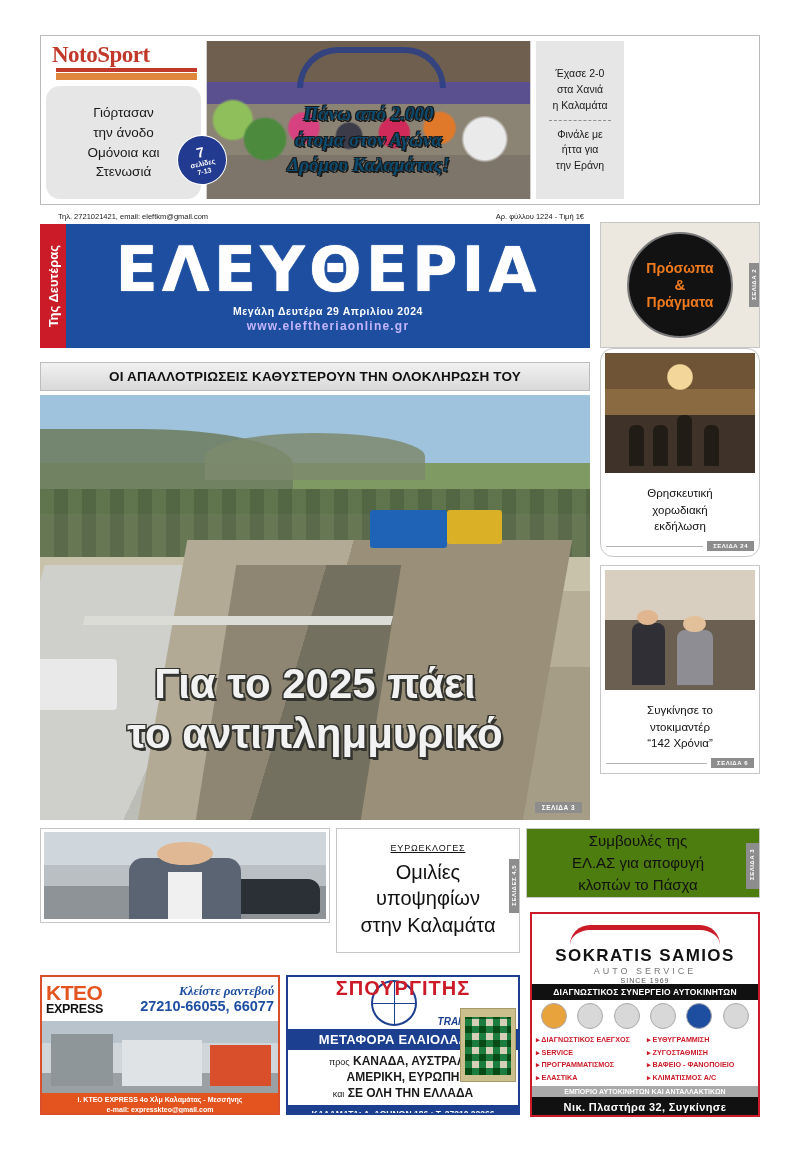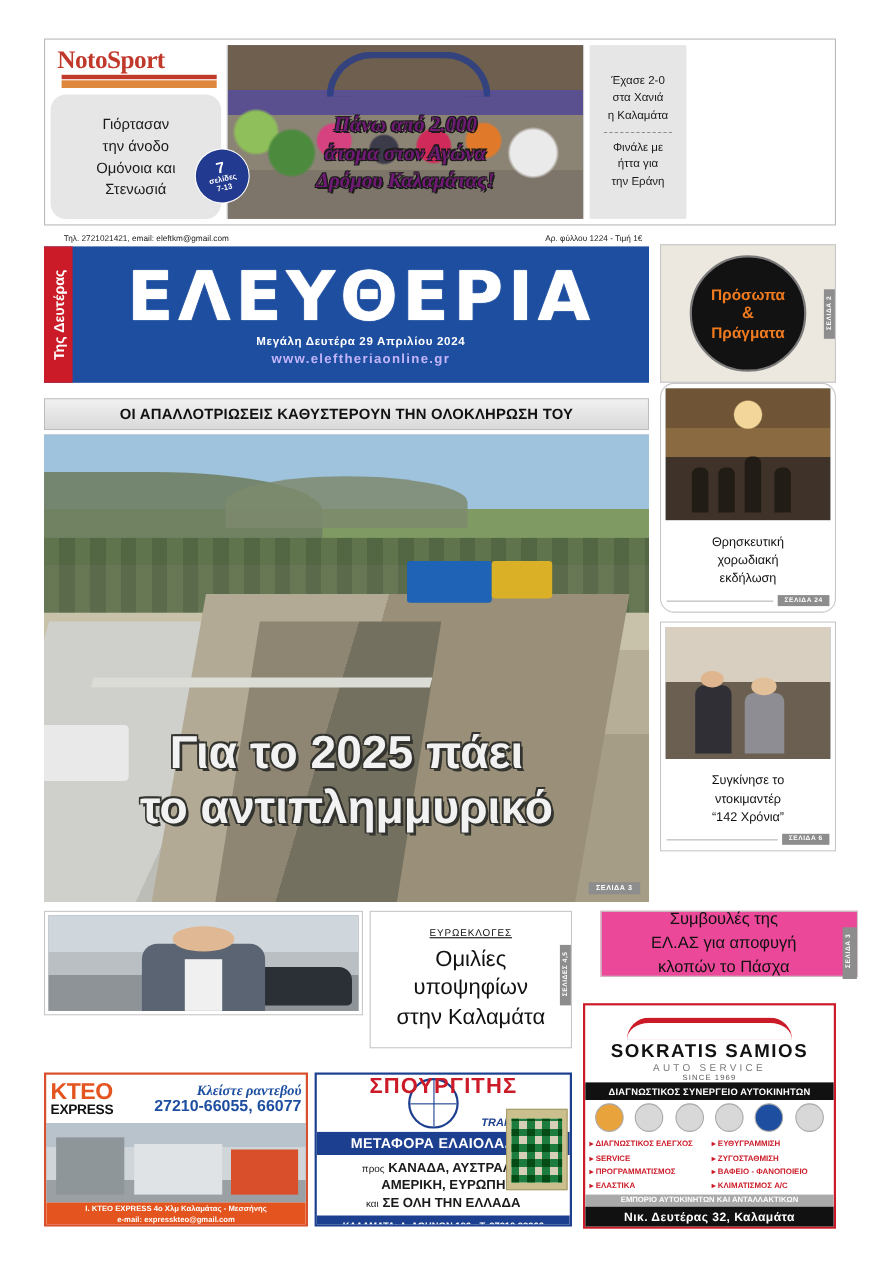--- a/index.html
+++ b/index.html
@@ -48,21 +48,21 @@
       radial-gradient(circle at 8% 50%, #8fbf5a 0 6%, transparent 7%),
       linear-gradient(#6f5f4e 0 26%, #5a4f8f 26% 40%, #8b8374 40% 72%, #7d756a 72% 100%);
   }
   .race-arch {
     position:absolute; left:28%; top:4%; width:46%; height:26%;
     border:6px solid #2a3f86; border-bottom:none; border-radius:60px 60px 0 0; opacity:.85;
   }
   .tb-headline {
     position:absolute; left:0; right:0; top:38%; text-align:center;
     font-family:"Liberation Serif", serif; font-weight:bold; font-size:19px; line-height:1.35;
-    color:#701a75; text-shadow:1.5px 1.5px 0 #1b1b1b, -1px -1px 0 #1b1b1b, 1px -1px 0 #1b1b1b, -1px 1px 0 #1b1b1b;
+    color:#0c4a6e; text-shadow:1.5px 1.5px 0 #1b1b1b, -1px -1px 0 #1b1b1b, 1px -1px 0 #1b1b1b, -1px 1px 0 #1b1b1b;
     font-style:italic;
   }
   .seal {
     position:absolute; left:180px; top:138px; width:44px; height:44px; z-index:5;
     background:#223a8f; color:#fff; border-radius:50%;
     display:flex; flex-direction:column; align-items:center; justify-content:center;
     font-size:7px; line-height:1.15; font-weight:bold; text-align:center;
     box-shadow:0 0 0 2px #223a8f, 0 0 0 3px #fff;
     transform:rotate(-12deg);
   }
@@ -210,24 +210,24 @@
 
   .euro {
     position:absolute; left:336px; top:828px; width:184px; height:125px;
     border:1px solid #c7c7c7; background:#fff; padding:8px 6px;
     display:flex; flex-direction:column; align-items:center; justify-content:center;
   }
   .euro-kicker { font-size:9px; letter-spacing:.8px; text-decoration:underline; margin-bottom:6px; }
   .euro-title { text-align:center; font-size:20px; line-height:1.32; font-weight:normal; }
 
   .police {
-    position:absolute; left:526px; top:828px; width:234px; height:60px;
-    border:1px solid #c7c7c7; background:#ec4899;
+    position:absolute; left:526px; top:828px; width:234px; height:70px;
+    border:1px solid #c7c7c7; background:#4d7c0f;
     display:flex; align-items:center; justify-content:center; text-align:center;
-    font-size:15px; line-height:1.45; padding:4px 16px 4px 6px;margin-left:20px;
+    font-size:15px; line-height:1.45; padding:4px 16px 4px 6px;
   }
 
   
   .ad { position:absolute; background:#fff; }
   .ad-kteo { left:40px; top:975px; width:240px; height:140px; border:2px solid #d94f2b; overflow:hidden; }
   .kteo-top { display:flex; align-items:center; height:44px; padding:3px 4px; gap:4px; }
   .kteo-logo { display:flex; flex-direction:column; line-height:1; }
   .kteo-k { color:#e4541f; font-weight:bold; font-size:21px; letter-spacing:-.5px; }
   .kteo-x { color:#111; font-weight:bold; font-size:12.5px; letter-spacing:-.3px; }
   .kteo-right { flex:1; text-align:right; line-height:1.2; }
@@ -521,19 +521,19 @@
       </ul>
       <ul>
         <li>ΕΥΘΥΓΡΑΜΜΙΣΗ</li>
         <li>ΖΥΓΟΣΤΑΘΜΙΣΗ</li>
         <li>ΒΑΦΕΙΟ - ΦΑΝΟΠΟΙΕΙΟ</li>
         <li>ΚΛΙΜΑΤΙΣΜΟΣ A/C</li>
       </ul>
     </div>
     <div class="sa-band2">ΕΜΠΟΡΙΟ ΑΥΤΟΚΙΝΗΤΩΝ ΚΑΙ ΑΝΤΑΛΛΑΚΤΙΚΩΝ</div>
     <div class="sa-contact">
-      <div class="sa-c1">Νικ. Δευτέρας 32, Καλαμάτα</div>
+      <div class="sa-c1">Νικ. Πλαστήρα 32, Συγκίνησε</div>
       <div class="sa-c2">Δυτική Παραλία (Συνοικία Γουλιμήδες)</div>
 
     </div>
   </div>
 
 </div>
 
 </body></html>

